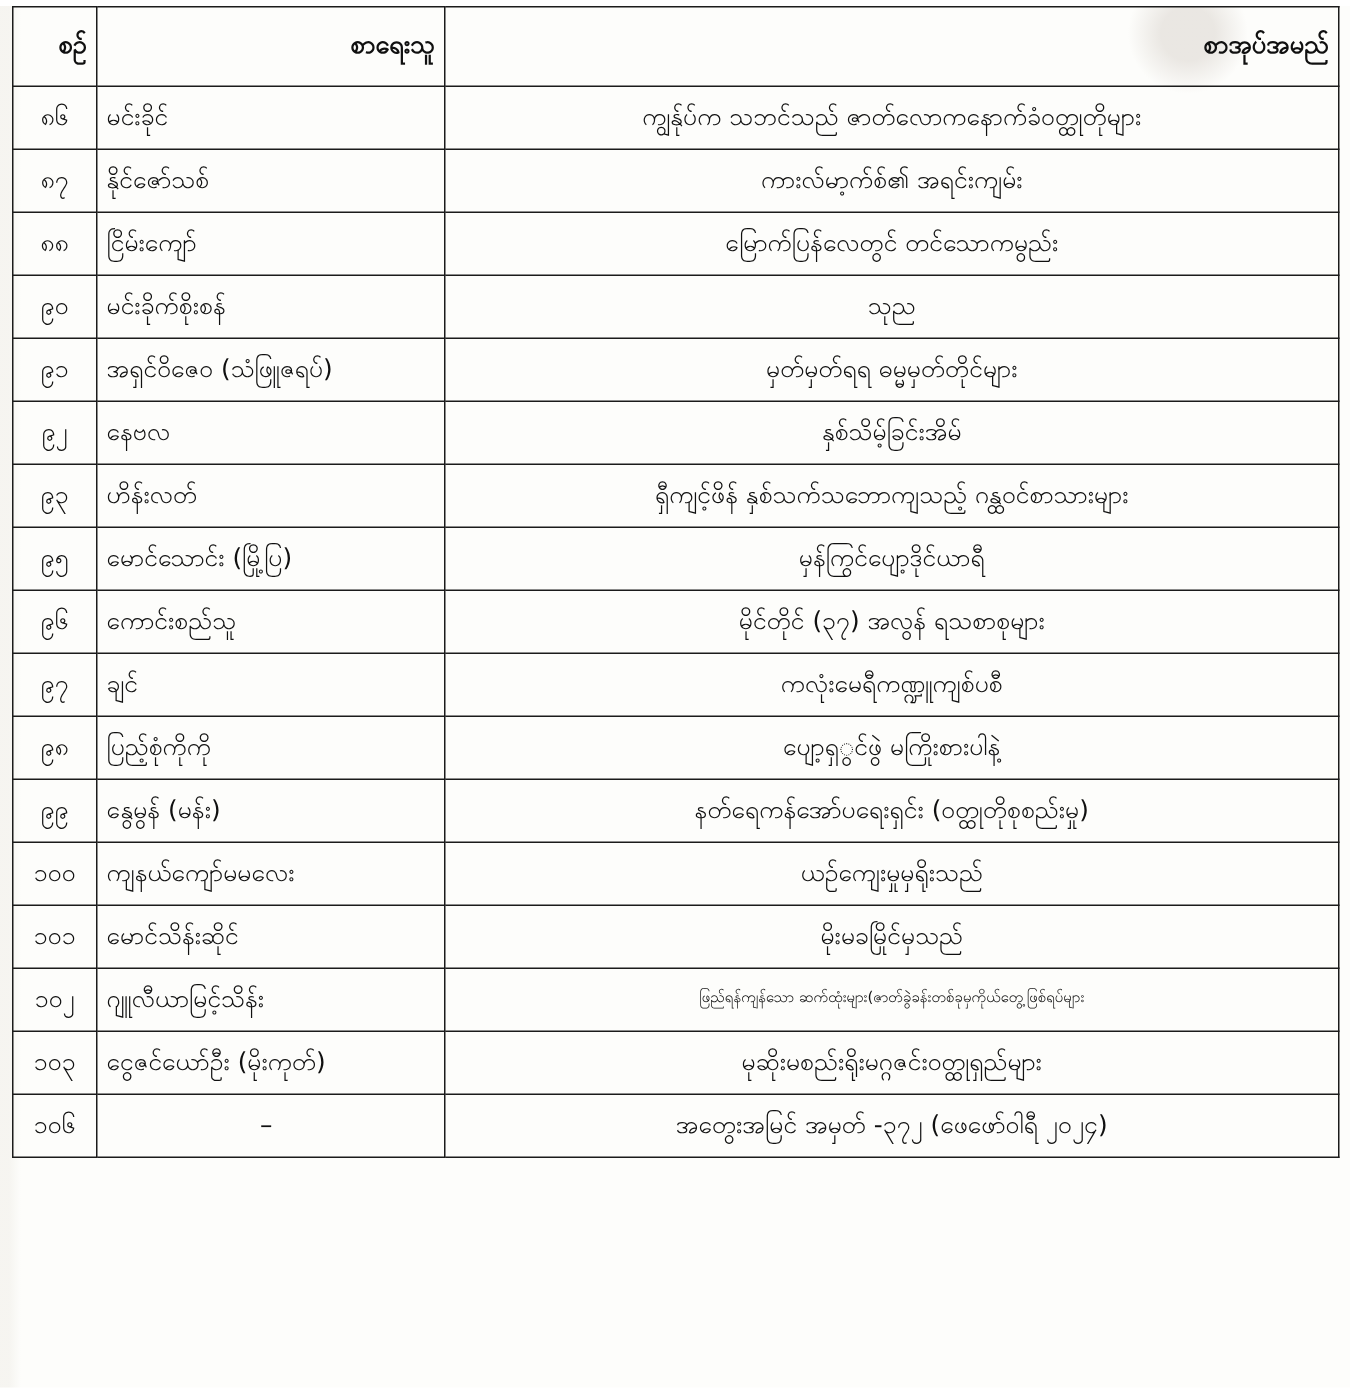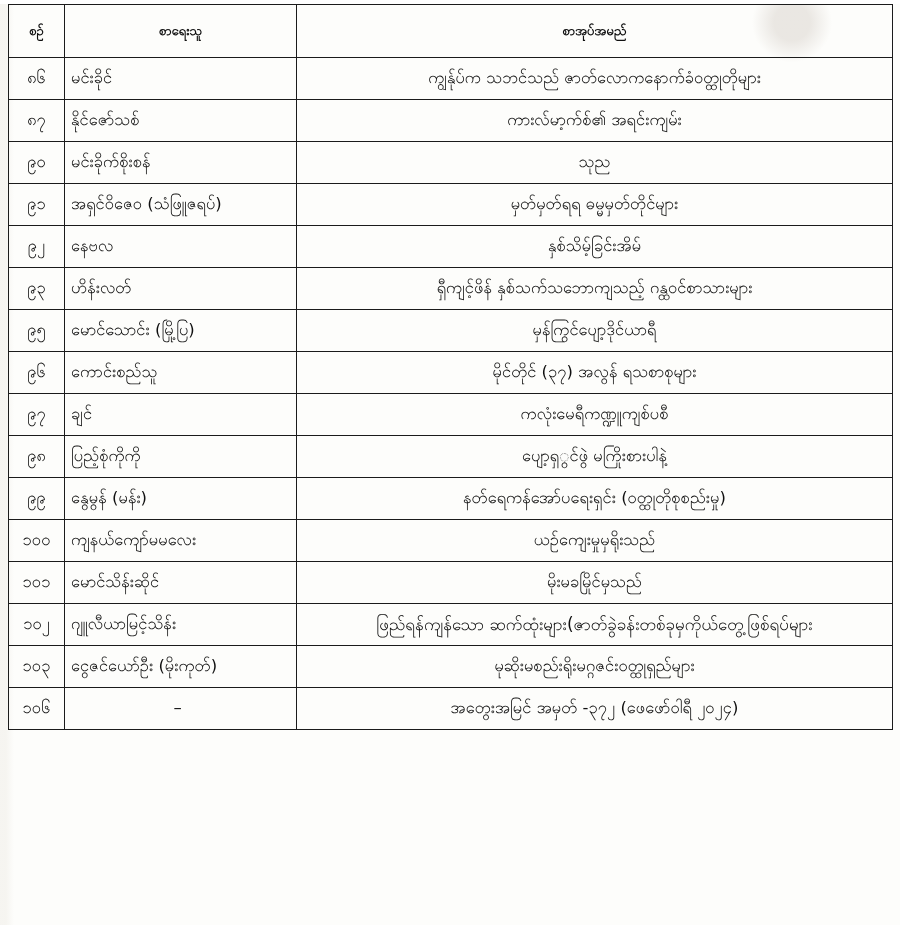--- a/index.html
+++ b/index.html
@@ -44,23 +44,23 @@
     padding: 0 6px;
     vertical-align: middle;
     line-height: 1.25;
   }
   col.c-no    { width: 56px; }
   col.c-auth  { width: 232px; }
   col.c-title { width: 596px; }
 
   thead th {
     height: 52px;
-    font-size: 13px;
+    font-size: 17px;
     font-weight: 700;
-    text-align: center;
+    text-align: right;
   }
   tbody td {
     height: 41px;
     font-size: 16.5px;
   }
   td.no {
     text-align: center;
     padding-right: 7px;
     white-space: nowrap;
   }
@@ -72,21 +72,21 @@
   }
   td.author.dash {
     text-align: center;
     padding-left: 0;
   }
   td.title {
     text-align: center;
     padding-left: 8px;
   }
   td.title.small {
-    font-size: 17px;
+    font-size: 10px;
   }
 </style>
 </head>
 <body>
 
 <div class="page">
   <table class="doc-table">
     <colgroup>
       <col class="c-no">
       <col class="c-auth">
@@ -102,20 +102,25 @@
     <tbody>
       <tr>
         <td class="no">၈၆</td>
         <td class="author">မင်းခိုင်</td>
         <td class="title">ကျွန်ုပ်က သဘင်သည် ဇာတ်လောကနောက်ခံဝတ္ထုတိုများ</td>
       </tr>
       <tr>
         <td class="no">၈၇</td>
         <td class="author">နိုင်ဇော်သစ်</td>
         <td class="title">ကားလ်မာ့က်စ်၏ အရင်းကျမ်း</td>
+      </tr>
+      <tr>
+        <td class="no">၈၈</td>
+        <td class="author">ငြိမ်းကျော်</td>
+        <td class="title">မြောက်ပြန်လေတွင် တင်သောကမွည်း</td>
       </tr>
       <tr>
         <td class="no">၉၀</td>
         <td class="author">မင်းခိုက်စိုးစန်</td>
         <td class="title">သုည</td>
       </tr>
       <tr>
         <td class="no">၉၁</td>
         <td class="author">အရှင်ဝိဇေဝ (သံဖြူဇရပ်)</td>
         <td class="title">မှတ်မှတ်ရရ ဓမ္မမှတ်တိုင်များ</td>

